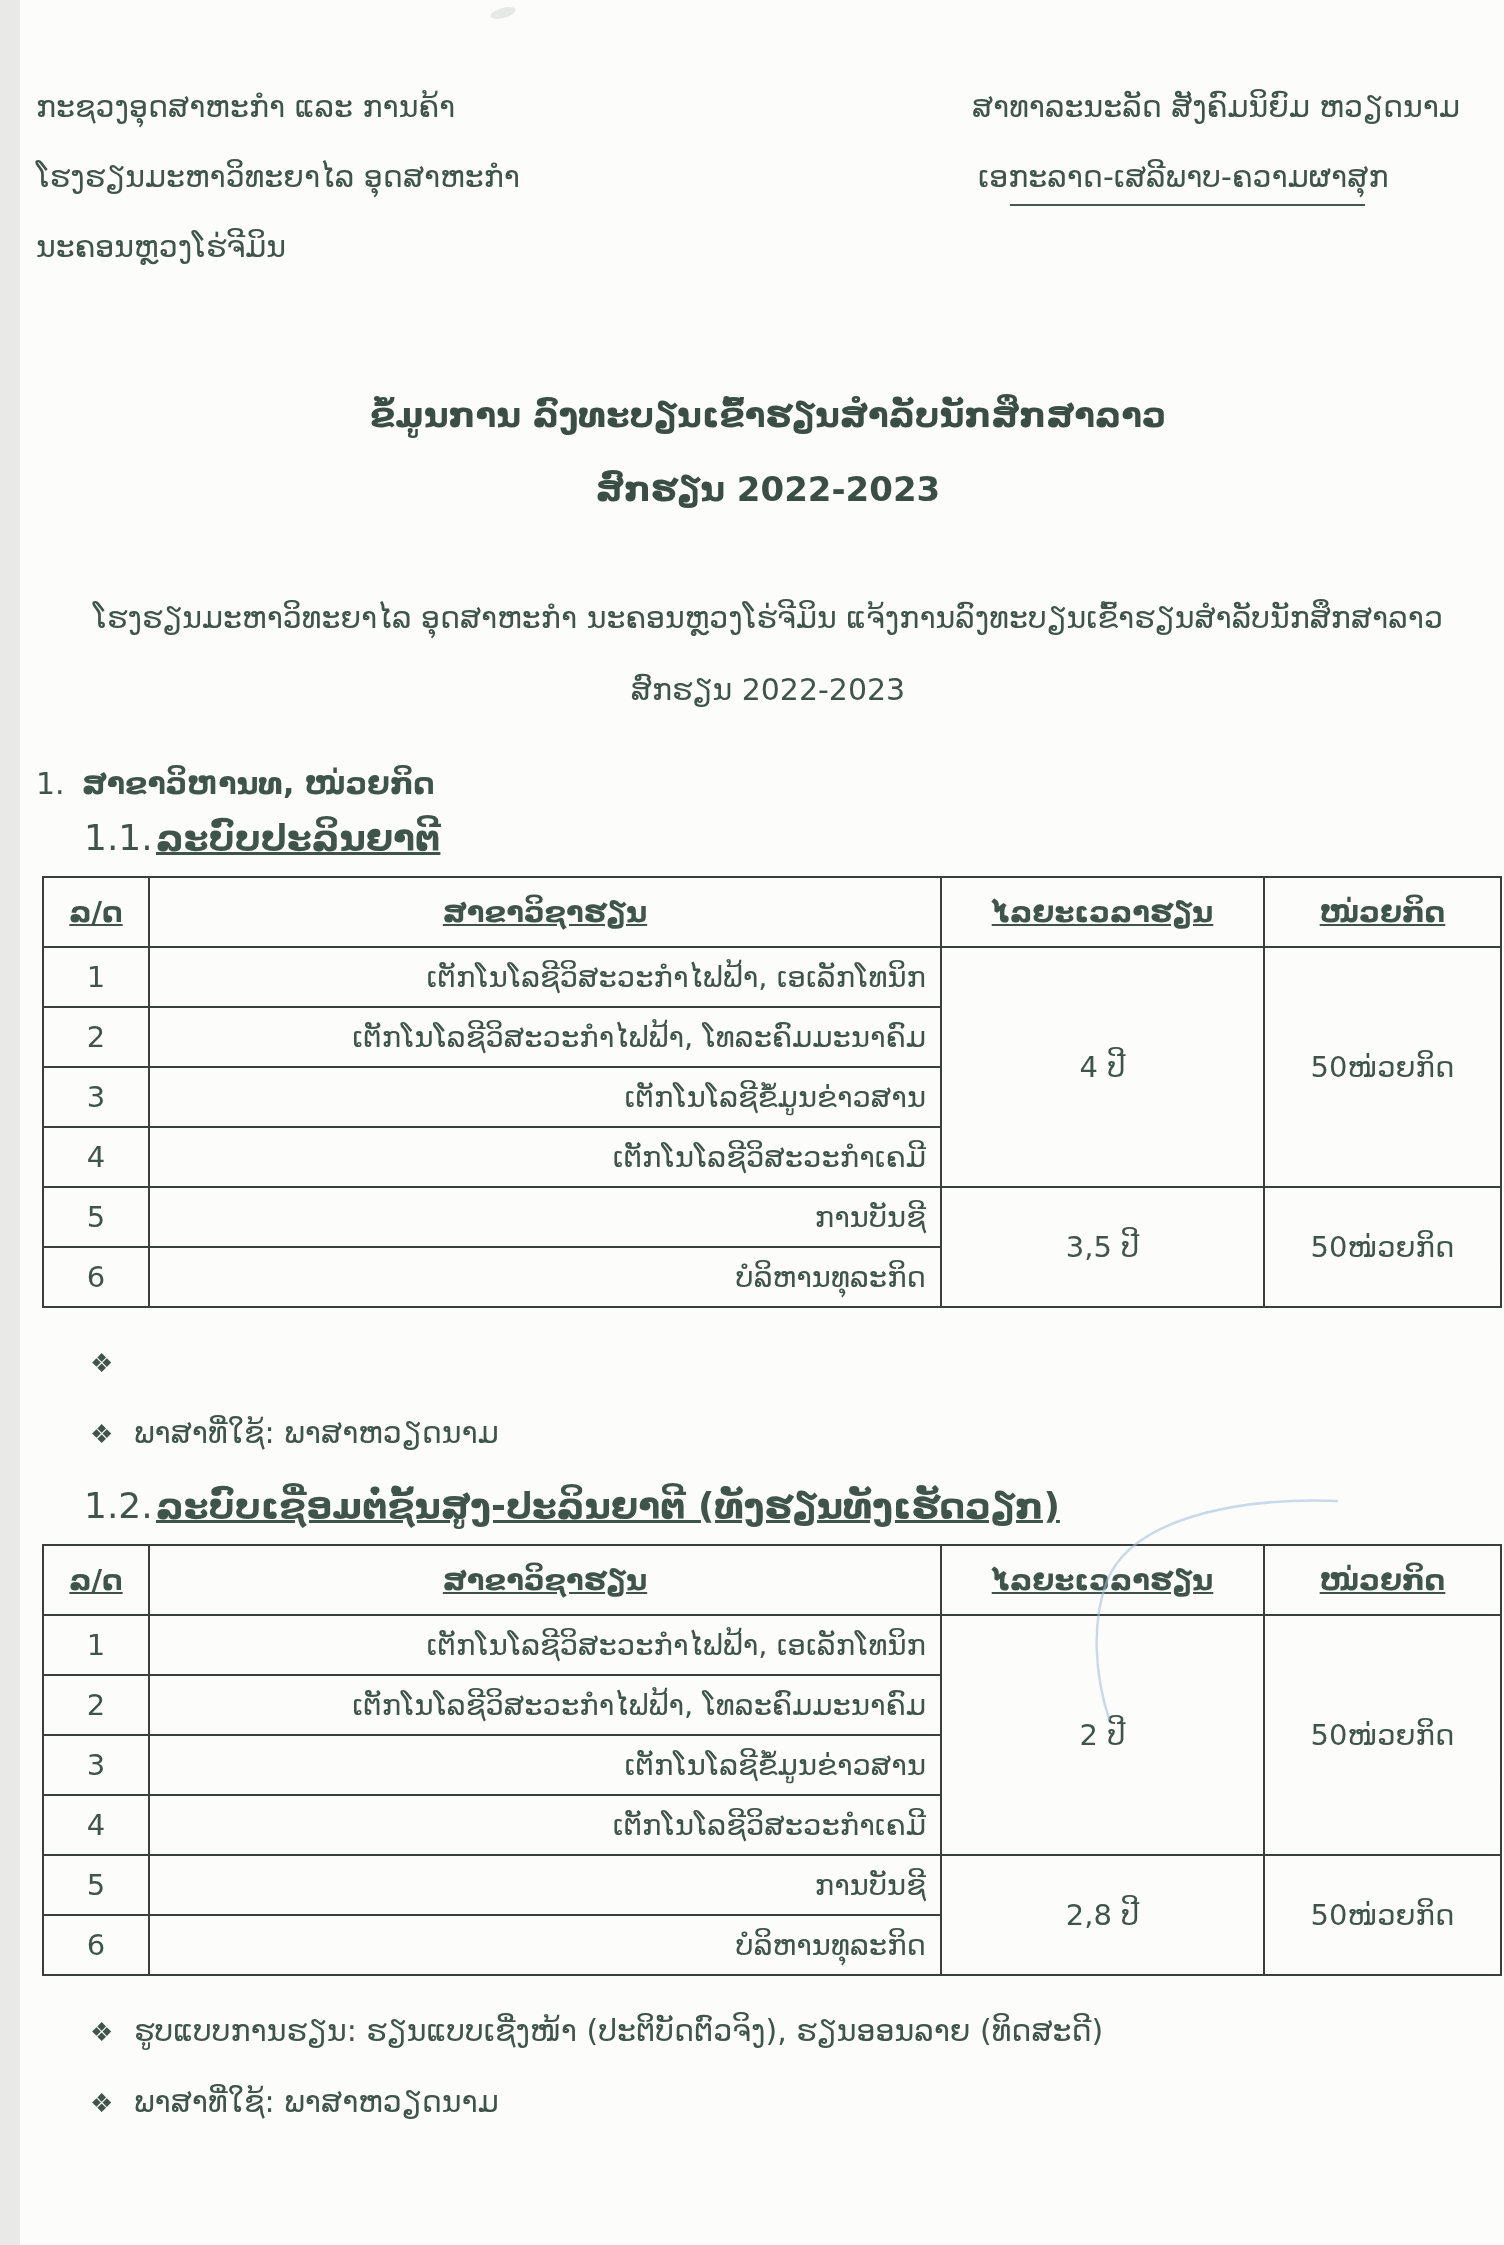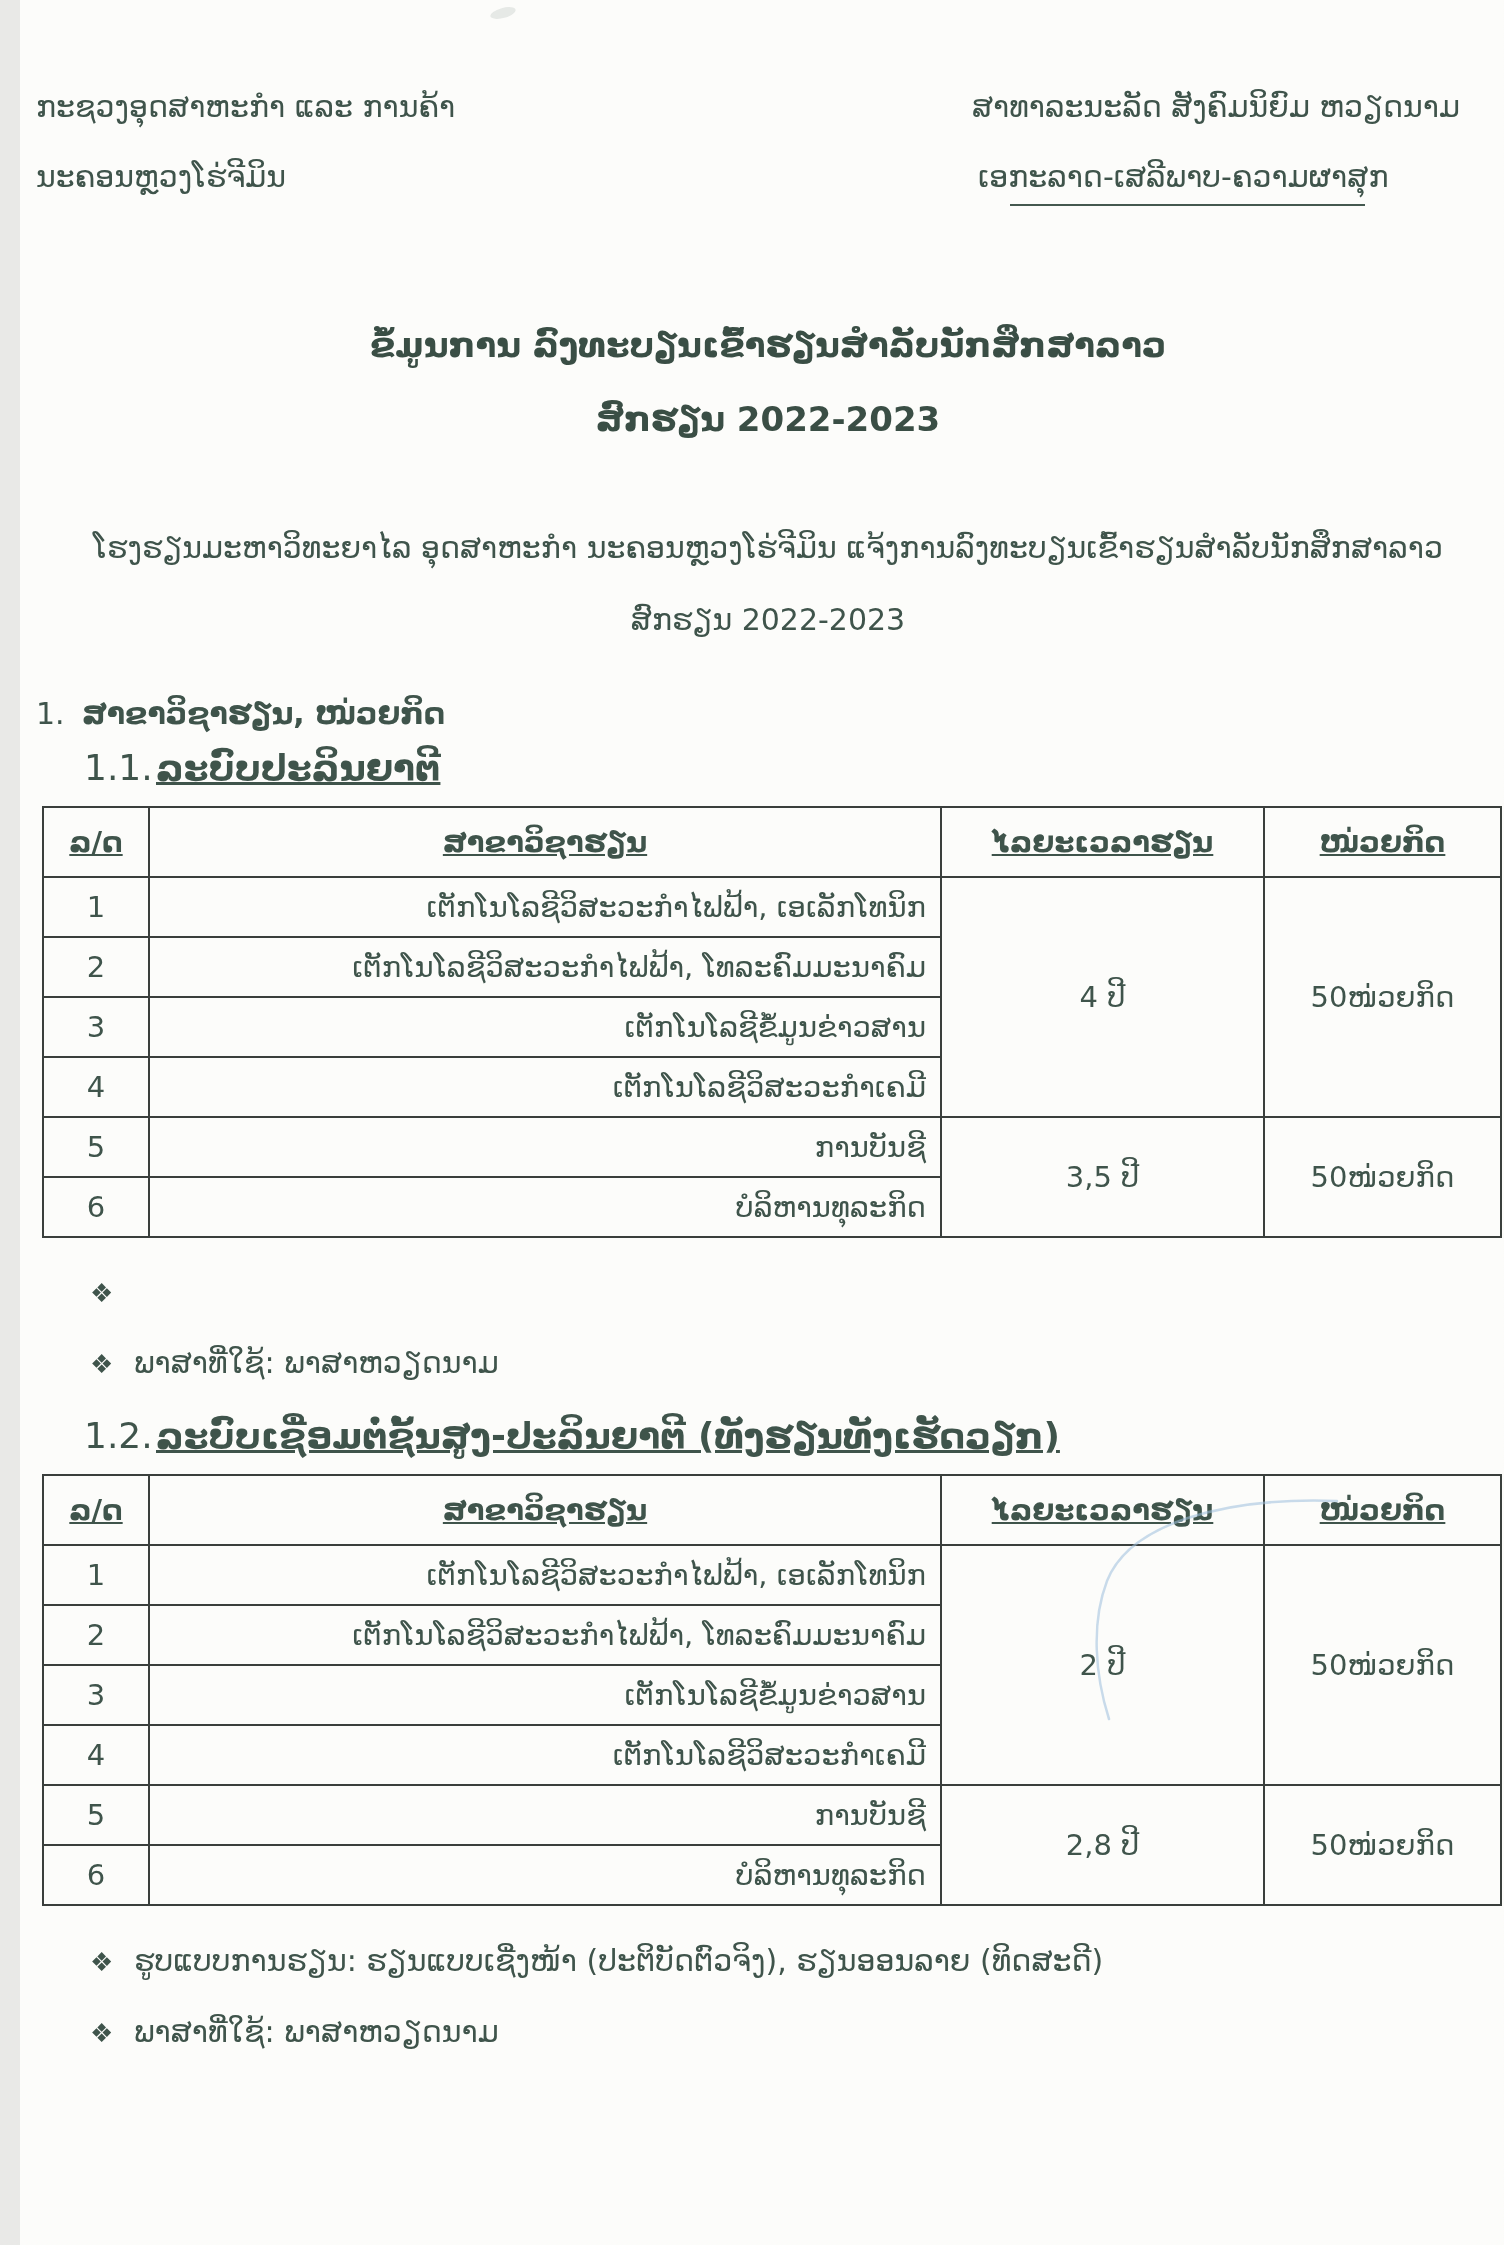--- a/index.html
+++ b/index.html
@@ -66,40 +66,41 @@
           background:#cfd6d2;opacity:.5;transform:rotate(-15deg);}
 </style>
 </head>
 <body>
 
 <div class="page">
 
   <div class="hdr">
     <div class="hdr-left">
       <div>ກະຊວງອຸດສາຫະກຳ ແລະ ການຄ້າ</div>
+      <div>ໂຮງຮຽນມະຫາວິທະຍາໄລ ອຸດສາຫະກຳ</div>
       <div>ນະຄອນຫຼວງໂຮ່ຈີມິນ</div>
     </div>
     <div class="hdr-right">
       <div>ສາທາລະນະລັດ ສັງຄົມນິຍົມ ຫວຽດນາມ</div>
       <div><span class="motto">ເອກະລາດ-ເສລີພາບ-ຄວາມຜາສຸກ</span></div>
     </div>
   </div>
 
   <div class="title">
     <div>ຂໍ້ມູນການ ລົງທະບຽນເຂົ້າຮຽນສຳລັບນັກສຶກສາລາວ</div>
     <div>ສົກຮຽນ 2022-2023</div>
   </div>
 
   <div class="intro">
     <div>ໂຮງຮຽນມະຫາວິທະຍາໄລ ອຸດສາຫະກຳ ນະຄອນຫຼວງໂຮ່ຈີມິນ ແຈ້ງການລົງທະບຽນເຂົ້າຮຽນສຳລັບນັກສຶກສາລາວ</div>
     <div>ສົກຮຽນ 2022-2023</div>
   </div>
 
   <div class="sec1">
-    <span class="num">1.</span><span>ສາຂາວິຊາຮຽນ, ໜ່ວຍກິດ</span>
+    <span class="num">1.</span><span>ສາຂາວິຫານທ, ໜ່ວຍກິດ</span>
   </div>
   <div class="sec-sub">
     <span class="num">1.1.</span><span>ລະບົບປະລິນຍາຕີ</span>
   </div>
 
   <table class="doc">
     <colgroup>
         <col class="c-no">
         <col class="c-major">
         <col class="c-dur">

